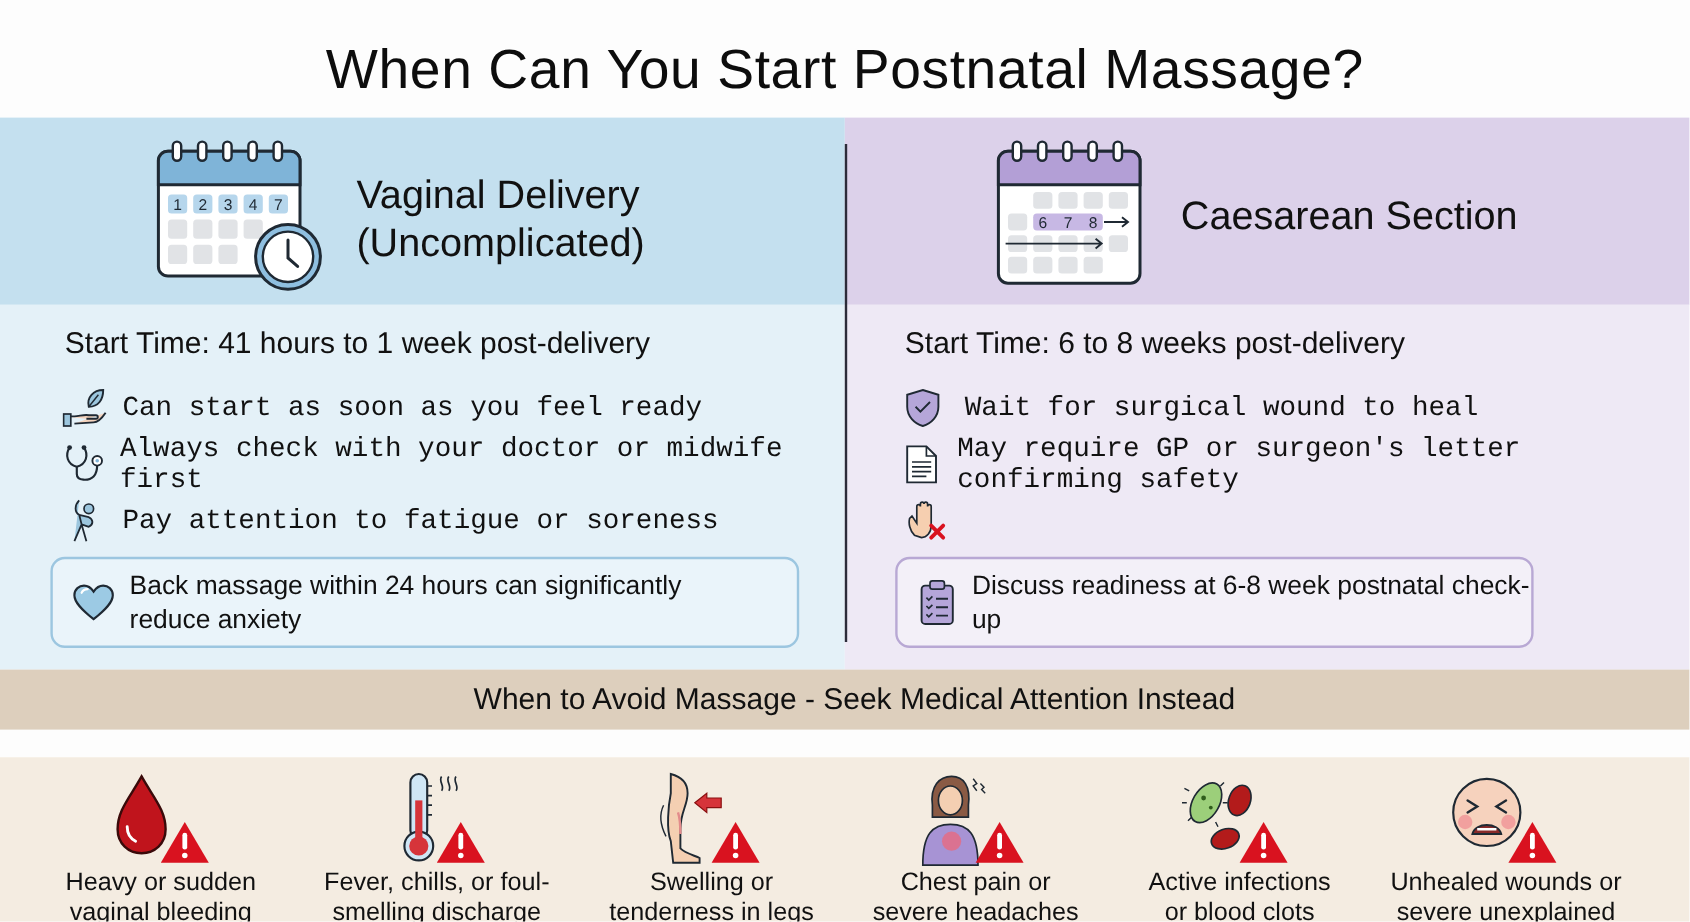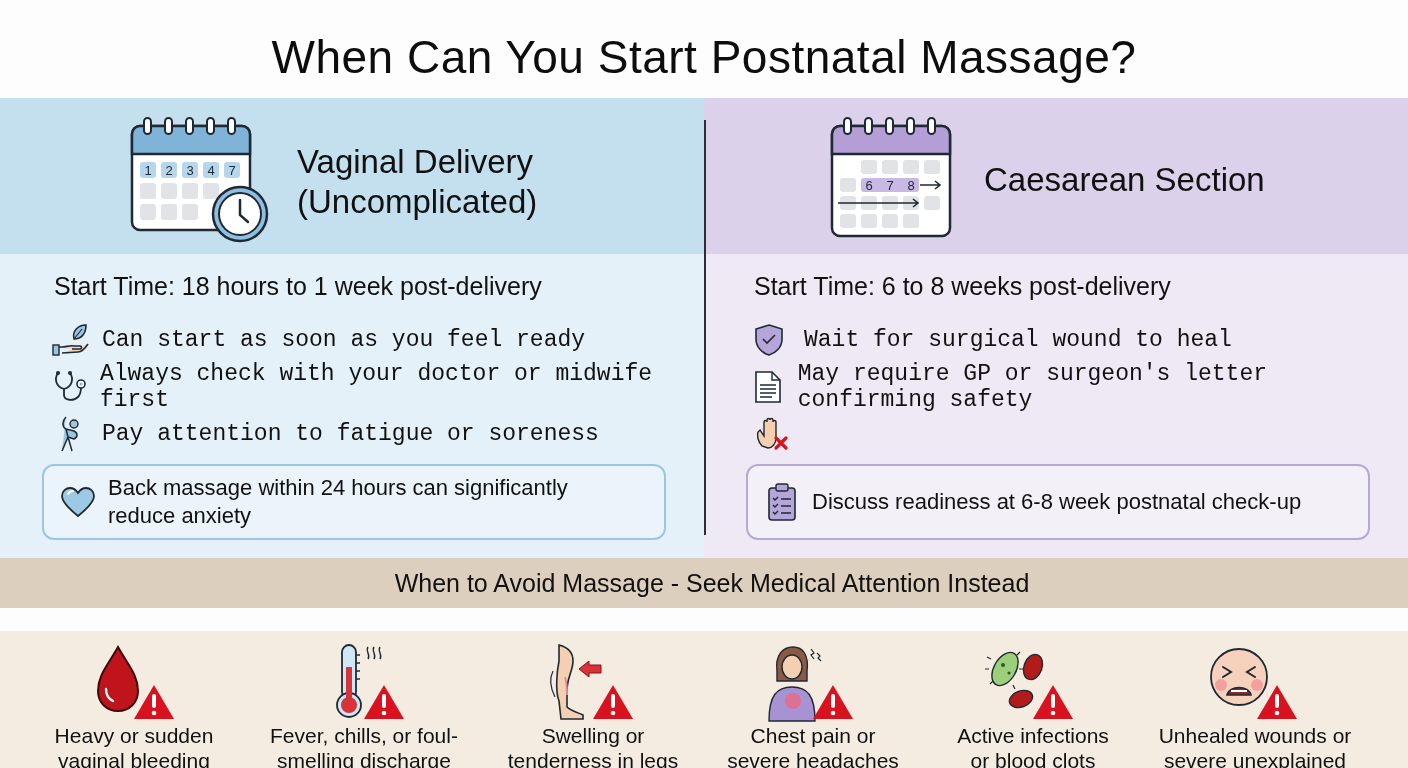--- a/index.html
+++ b/index.html
@@ -27,21 +27,21 @@
   .panel.right .start-time { left: 50px; }
 
   .bullets { position: absolute; left: 52px; top: 218px; }
   .panel.right .bullets { left: 50px; }
   .bullet { display: flex; align-items: center; height: 47px; }
   .bullet .ico { width: 42px; height: 36px; display: flex; align-items: center; justify-content: flex-start; }
   .bullet .txt { font-size: 23px; color: #111; margin-left: 8px; font-family: Liberation Mono, monospace; }
 
   .callout { position: absolute; top: 366px; height: 76px; border-radius: 12px; display: flex; align-items: center; padding-left: 12px; }
   .panel.left .callout { left: 42px; width: 624px; background: #eaf4fa; border: 2.5px solid #9cc6e0; }
-  .panel.right .callout { left: 42px; width: 624px; background: #f3f0f8; border: 2.5px solid #b8a8d4; }
+  .panel.right .callout { left: 42px; width: 532px; background: #f3f0f8; border: 2.5px solid #b8a8d4; }
   .callout .ico { width: 44px; display: flex; align-items: center; justify-content: center; }
   .callout .txt { font-size: 22px; line-height: 28px; margin-left: 8px; color: #111; }
 
   .warn-band { position: absolute; left: 0; top: 558px; width: 1408px; height: 50px; background: #ddcfbd; display: flex; align-items: center; justify-content: center; font-size: 25px; color: #111; padding-left: 16px; }
   .warn-body { position: absolute; left: 0; top: 608px; width: 1408px; height: 160px; background: #f4ece1; border-bottom-right-radius: 14px; margin-top: 23px; }
 
   .warn-item { position: absolute; top: 0; width: 220px; height: 160px; }
   .warn-item .pic { position: absolute; left: 50%; top: 10px; width: 100px; height: 84px; transform: translateX(-50%); }
   .warn-item .lbl { position: absolute; left: 0; top: 92px; width: 100%; text-align: center; font-size: 21px; line-height: 25px; color: #111; }
 </style>
@@ -89,21 +89,21 @@
       <circle cx="110" cy="98" r="21" fill="#fff" stroke="#1f2933" stroke-width="2"></circle>
       <path d="M110 84 v15 l8 7" fill="none" stroke="#1f2933" stroke-width="2.5" stroke-linecap="round"></path>
     </svg>
     <div class="head-title" style="left:297px;top:44px;">
       <div>Vaginal Delivery</div>
       <div>(Uncomplicated)</div>
     </div>
   </div>
   <div class="panel-body"></div>
 
-  <div class="start-time">Start Time: 18 hours to 1 week post-delivery</div>
+  <div class="start-time">Start Time: 41 hours to 1 week post-delivery</div>
 
   <div class="bullets">
     <div class="bullet">
       <span class="ico">
         <svg width="38" height="34" viewBox="0 0 38 34">
           <path d="M22 16 C20 8 26 2 34 2 C34 10 30 16 22 16z" fill="#9cc6de" stroke="#1f2933" stroke-width="1.6"></path>
           <path d="M22 16 L30 6" stroke="#1f2933" stroke-width="1.2"></path>
           <path d="M2 24 h8 c4 0 8 -2 12 -1 h6 c2 0 2 3 0 3 h-8 M10 30 l16 -1 c4 0 8 -5 10 -8" fill="#f4d3bd" stroke="#1f2933" stroke-width="1.6" stroke-linejoin="round"></path>
           <rect x="1" y="22" width="6" height="10" fill="#9cc6de" stroke="#1f2933" stroke-width="1.4"></rect>
         </svg>

